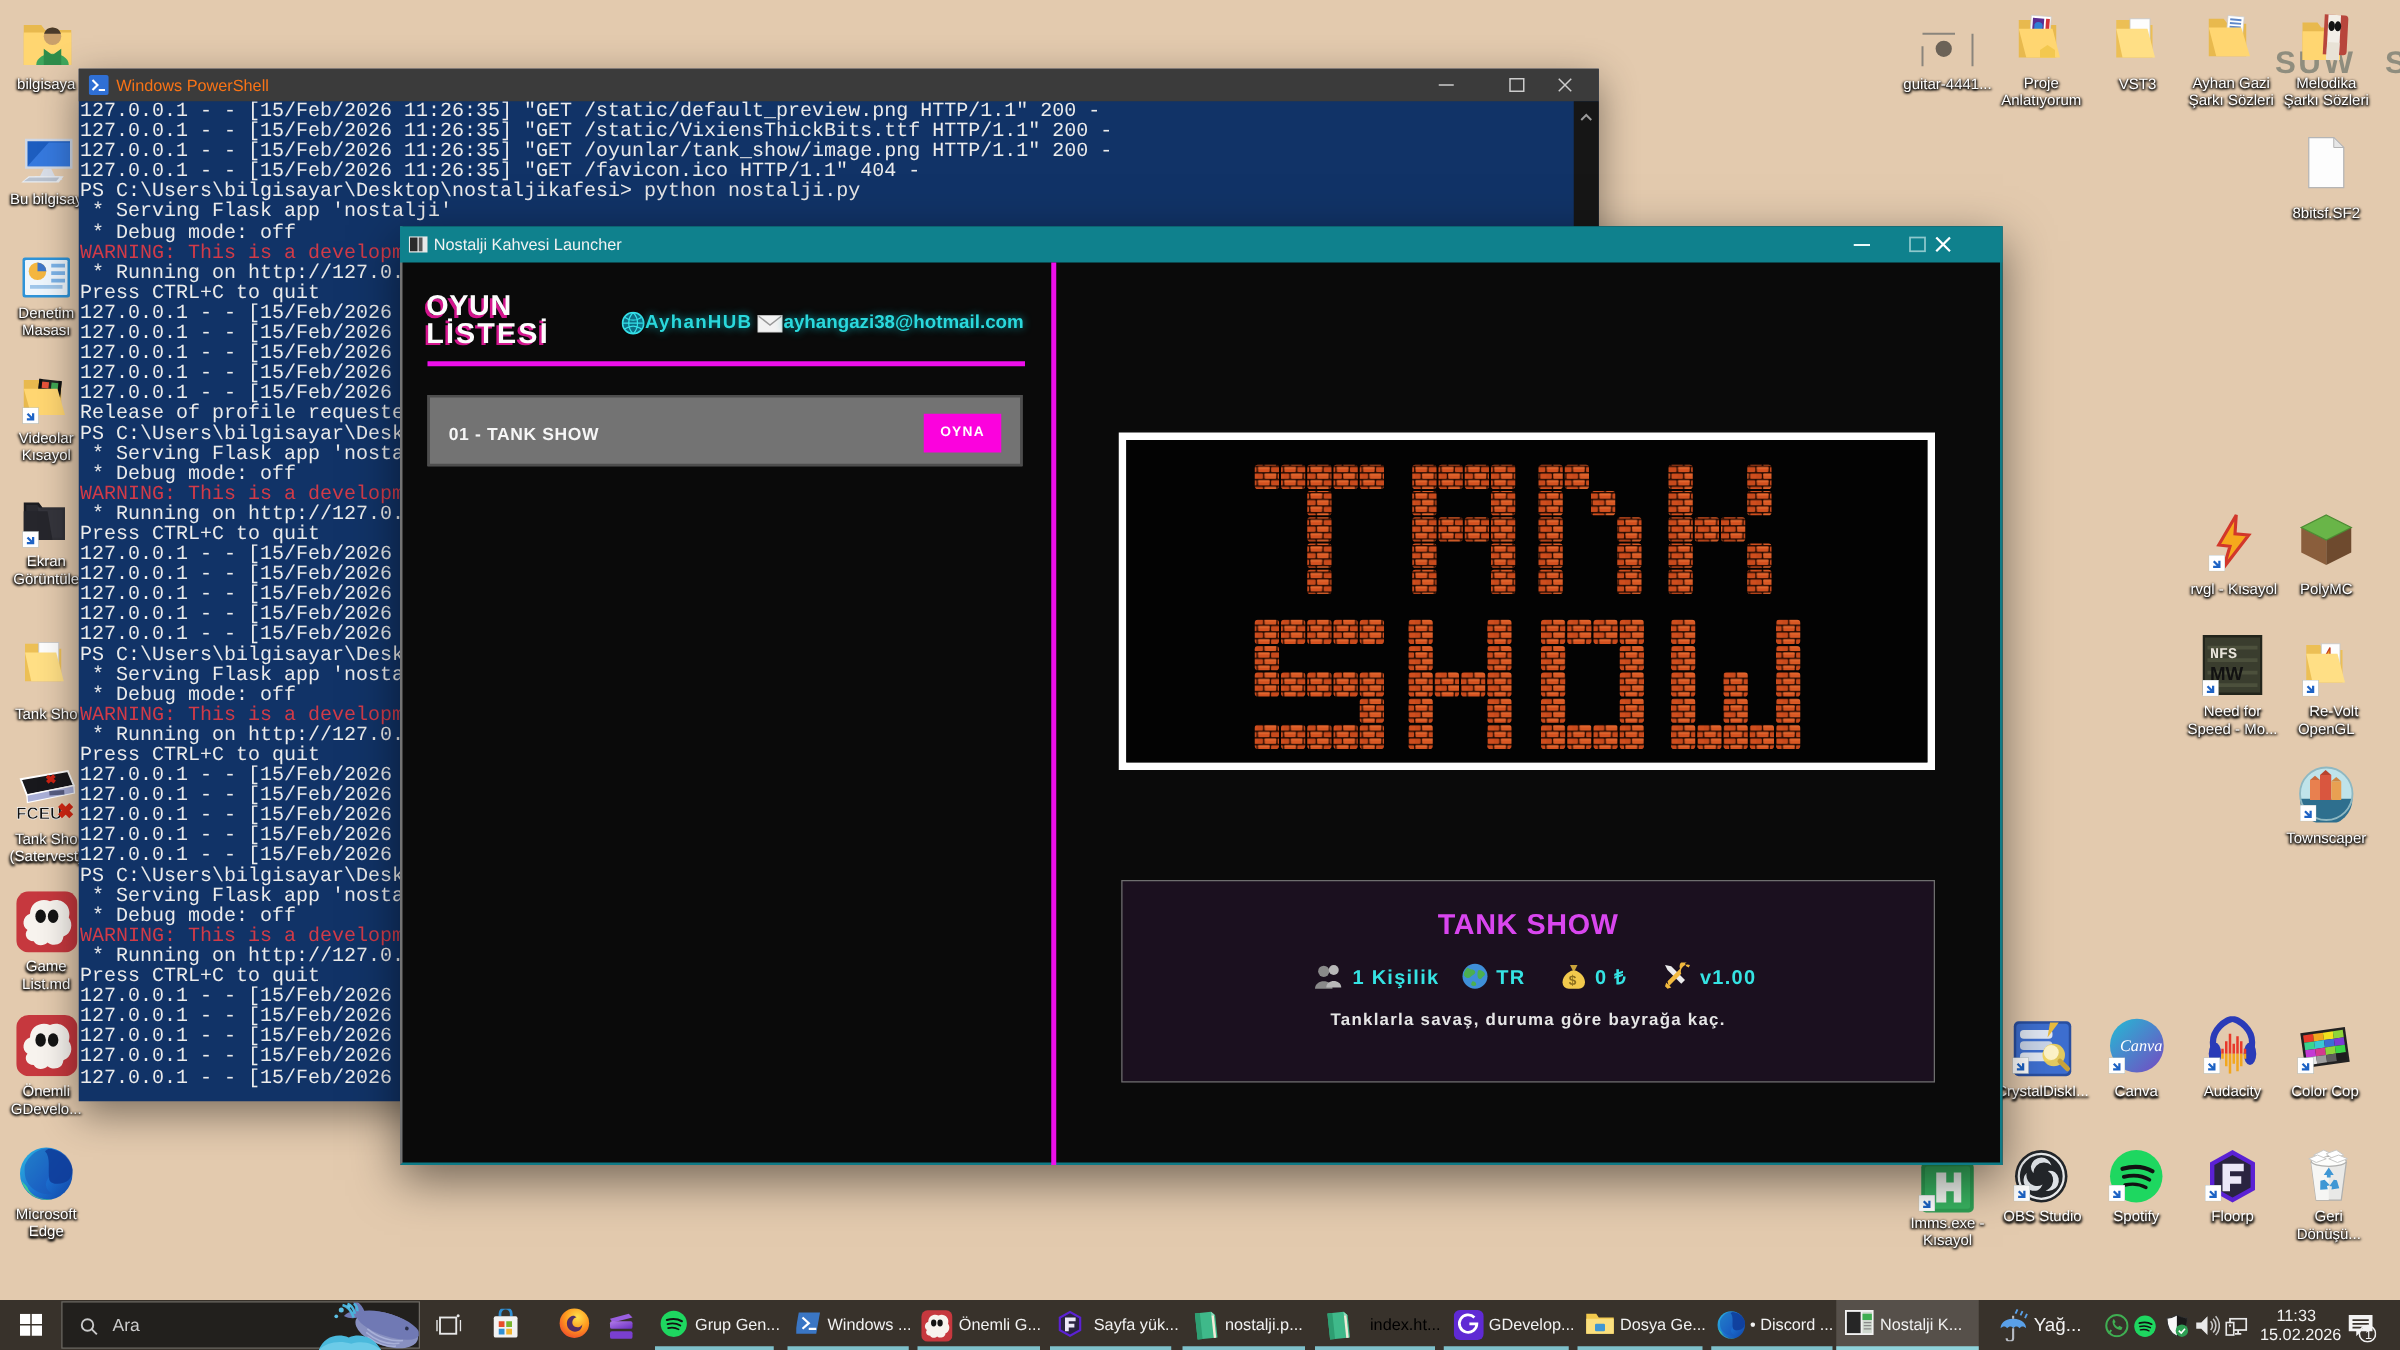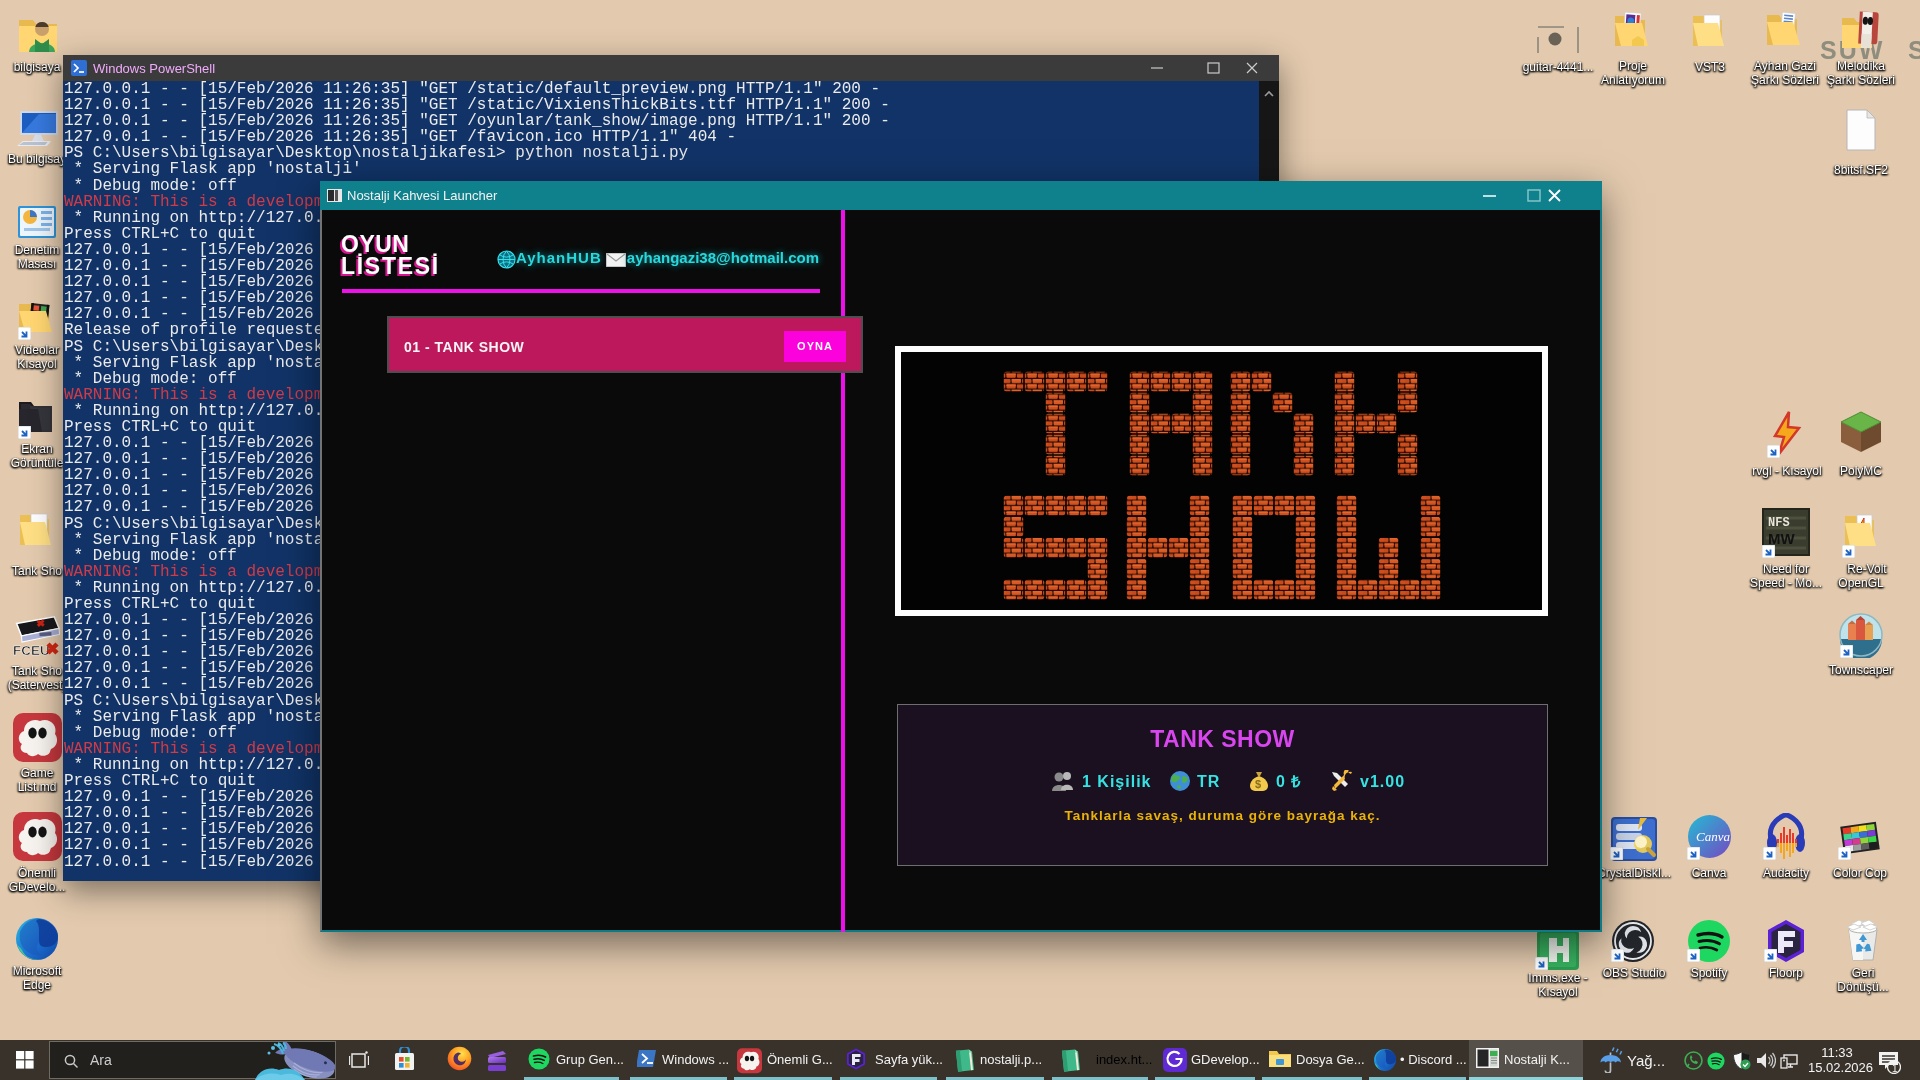--- a/index.html
+++ b/index.html
@@ -3,21 +3,21 @@
 <style>
 * { margin:0; padding:0; box-sizing:border-box; }
 html,body { width:1920px; height:1080px; overflow:hidden; }
 body { background:#e3caae; font-family:"Liberation Sans", sans-serif; position:relative; }
 .abs { position:absolute; }
 .icolabel { position:absolute; color:#fff; font-size:12px; text-align:center;
   text-shadow:0 1px 2px #000, 1px 1px 2px #000, -1px 1px 2px #000; line-height:14px; white-space:nowrap; }
 
 #ps { position:absolute; left:63px; top:55px; width:1216px; height:826px; background:#113367; box-shadow:0 10px 30px rgba(0,0,0,0.45); }
 #ps-title { position:absolute; left:0; top:0; width:100%; height:26px; background:#3b3b3b; }
-#ps-title .t { position:absolute; left:30px; top:6px; color:#f0abfc; font-size:13px; }
+#ps-title .t { position:absolute; left:30px; top:6px; color:#f97316; font-size:13px; }
 #ps-body { position:absolute; left:0px; top:26px; width:1196px; height:800px; overflow:hidden; }
 #ps-body pre { position:absolute; left:1px; top:0px; font-family:"Liberation Mono", monospace;
   font-size:16px; line-height:16.1px; color:#ebebeb; }
 #ps-body .w { color:#d13b48; } #ps-body .y { color:#e5e5e5; }
 #ps-scroll { position:absolute; right:0; top:26px; width:20px; height:800px; background:#161616; }
 
 #ln { position:absolute; left:320px; top:181px; width:1282px; height:751px; background:#0a0a0a;
   border-left:2px solid #737373; border-right:2px solid #0d7a86; border-bottom:2px solid #0d7a86; box-shadow:0 12px 36px rgba(0,0,0,0.5); }
 #ln-title { position:absolute; left:-2px; top:0; width:1282px; height:29px; background:#0f818d; }
 #ln-title .t { position:absolute; left:27px; top:7px; color:#f2f2f2; font-size:13px; }
@@ -495,21 +495,21 @@
 <div class="abs pixel" style="left:19px;top:72px;font-size:23px;color:#fcfcfc;text-shadow:-2px 2px 0 #d4158e;letter-spacing:1.7px;">LİSTESİ</div>
 <div class="abs" style="left:175px;top:68px;"><svg width="19" height="19" style="vertical-align:-4px;">
         <circle cx="9.5" cy="9.5" r="8.5" fill="#0d6f86"></circle>
         <circle cx="9.5" cy="9.5" r="8.5" fill="none" stroke="#35e0e8" stroke-width="1.2"></circle>
         <path d="M1 9.5 h17 M9.5 1 a12 12 0 0 1 0 17 M9.5 1 a12 12 0 0 0 0 17 M3 5 a11 11 0 0 0 13 0 M3 14 a11 11 0 0 1 13 0" stroke="#35e0e8" stroke-width="1" fill="none"></path>
       </svg><span class="pixel" style="font-size:15px;color:#2ad8dc;text-shadow:0 0 7px #0c9ba3;vertical-align:2px;">AyhanHUB</span><svg width="20" height="14" style="vertical-align:-2px;margin-left:4px;margin-right:1px;">
         <rect width="20" height="14" fill="#f2f2f2" stroke="#999" stroke-width="1"></rect>
         <path d="M1 1 L10 8 L19 1" stroke="#999" stroke-width="1.2" fill="none"></path>
       </svg><span class="pixel" style="font-size:15px;color:#2ad8dc;text-shadow:0 0 7px #0c9ba3;vertical-align:2px;letter-spacing:0;">ayhangazi38@hotmail.com</span></div>
 <div class="abs" style="left:20px;top:108px;width:478px;height:4px;background:#ee0feb;"></div>
-<div class="abs" style="left:20px;top:135px;width:476px;height:57px;background:#be185d;border:2px solid #4e4e4e;margin-left:45px;">
+<div class="abs" style="left:20px;top:135px;width:476px;height:57px;background:#737373;border:2px solid #4e4e4e;">
       <div class="abs pixel" style="left:15px;top:21px;font-size:14px;color:#f6f6f6;letter-spacing:0.5px;">01 - TANK SHOW</div>
       <div class="abs" style="right:15px;top:13px;width:62px;height:31px;background:#fb02dd;">
         <div class="abs pixel" style="left:0;top:9px;width:62px;text-align:center;font-size:11px;color:#fff;">OYNA</div>
       </div>
     </div>
 <div class="abs" style="left:573px;top:165px;width:653px;height:270px;background:#030303;border:6px solid #fdfdfd;"><svg width="641" height="258" viewBox="0 0 641 258">
         <defs>
           <pattern id="br" width="21" height="10.6" patternUnits="userSpaceOnUse">
             <rect width="21" height="10.6" fill="#230a02"></rect>
             <rect x="0.4" y="0.4" width="9.4" height="4.1" rx="0.8" fill="#d35120"></rect>
@@ -642,21 +642,21 @@
       <div class="abs" style="left:350px;top:65px;"><svg width="22" height="22">
           <path d="M8 2 h6 l-2 4 h-2 Z" fill="#caa33a"></path>
           <path d="M11 6 C4 8 2 13 2 16 a5 5 0 0 0 5 5 h8 a5 5 0 0 0 5 -5 c0 -3 -2 -8 -9 -10 Z" fill="#f2c94c"></path>
           <text x="7" y="18" font-size="11" font-weight="bold" fill="#8a6d1e">$</text>
         </svg><span class="pixel" style="font-size:16px;color:#35e3e3;vertical-align:5px;margin-left:6px;">0 ₺</span></div>
       <div class="abs" style="left:432px;top:65px;"><svg width="24" height="22">
           <path d="M2 2 l5 1 l11 11 l-3 3 L4 6 Z" fill="#ececec"></path>
           <path d="M21 3 a5.5 5.5 0 0 0 -7 7 L4 20 l-1 -4 l10 -10 a5.5 5.5 0 0 1 7 -7 l-3 3 l1 2 l2 1 Z" fill="#f2b93e" transform="translate(1,-1)"></path>
           <path d="M3 16 l4 4 l-3 1 l-2 -2 Z" fill="#f2b93e"></path>
         </svg><span class="pixel" style="font-size:16px;color:#35e3e3;vertical-align:5px;margin-left:6px;">v1.00</span></div>
-      <div class="abs pixel" style="left:0;top:103px;width:100%;text-align:center;font-size:13.5px;color:#eab308;">Tanklarla savaş, duruma göre bayrağa kaç.</div>
+      <div class="abs pixel" style="left:0;top:103px;width:100%;text-align:center;font-size:13.5px;color:#e5e5e5;">Tanklarla savaş, duruma göre bayrağa kaç.</div>
     </div>
 </div>
 <div class="abs" style="left:0;top:1040px;width:1920px;height:40px;background:#38322b;"></div>
 <div class="abs" style="left:16px;top:1051px;"><svg width="18" height="18">
       <rect x="0" y="0" width="8.2" height="8.2" fill="#fff"></rect>
       <rect x="9.4" y="0" width="8.2" height="8.2" fill="#fff"></rect>
       <rect x="0" y="9.4" width="8.2" height="8.2" fill="#fff"></rect>
       <rect x="9.4" y="9.4" width="8.2" height="8.2" fill="#fff"></rect>
     </svg></div>
 <div class="abs" style="left:49px;top:1041px;width:287px;height:38px;background:#22201d;border:1px solid #6e6a64;">

